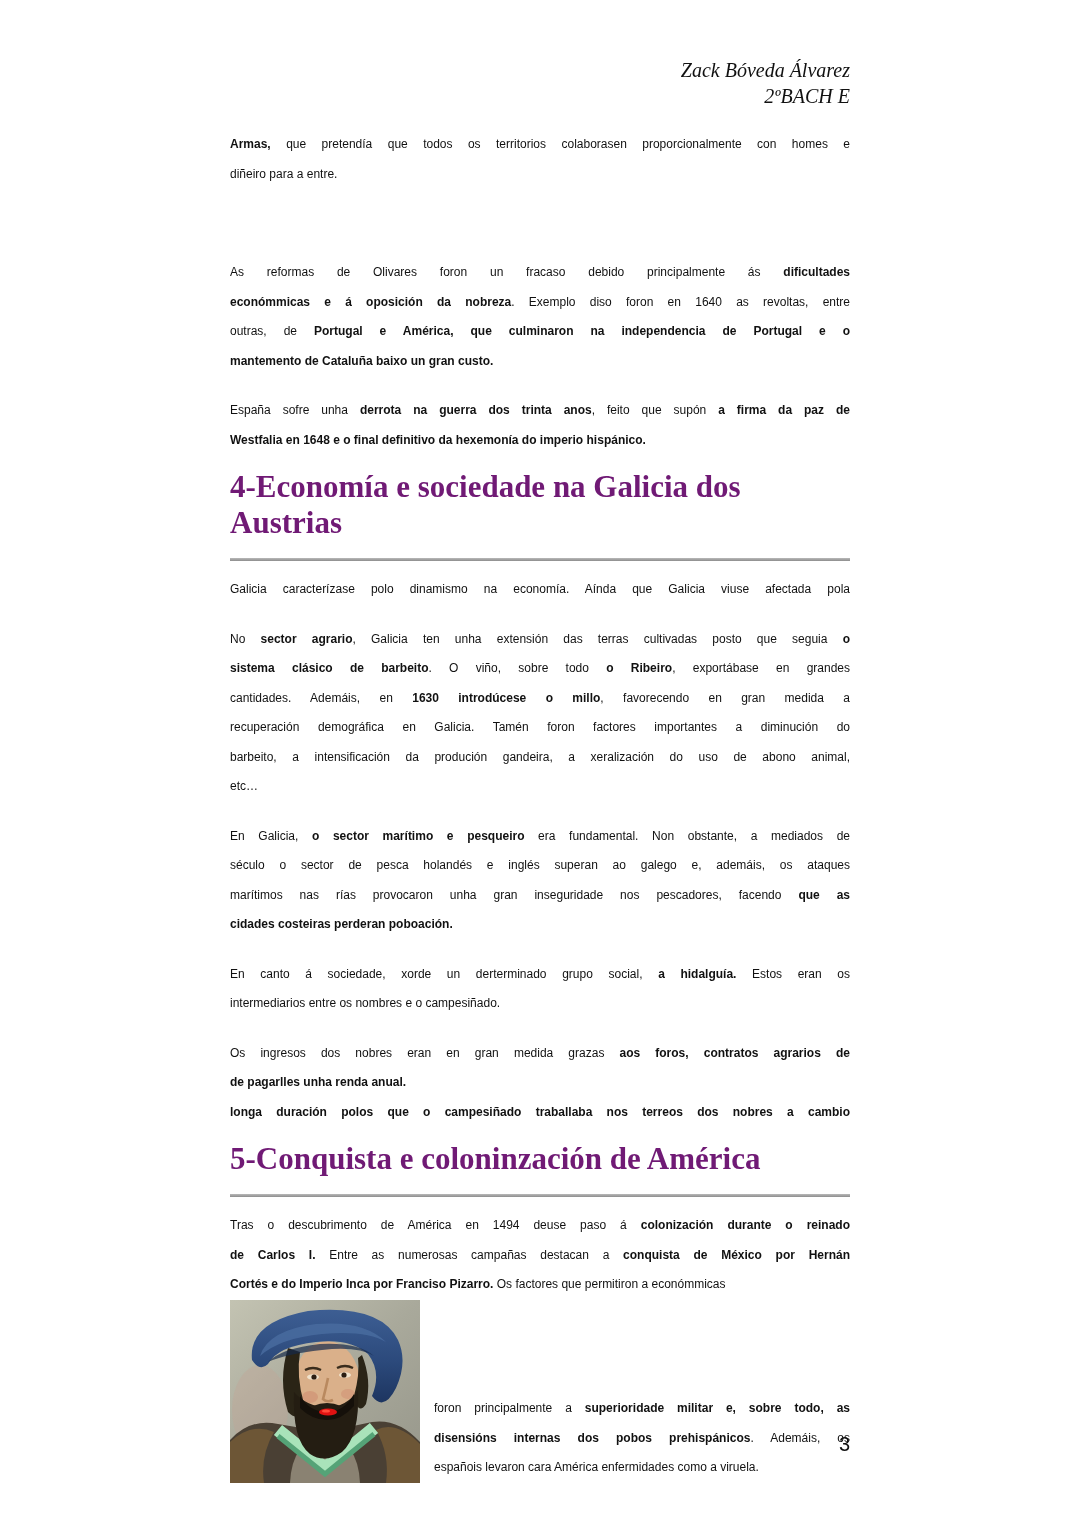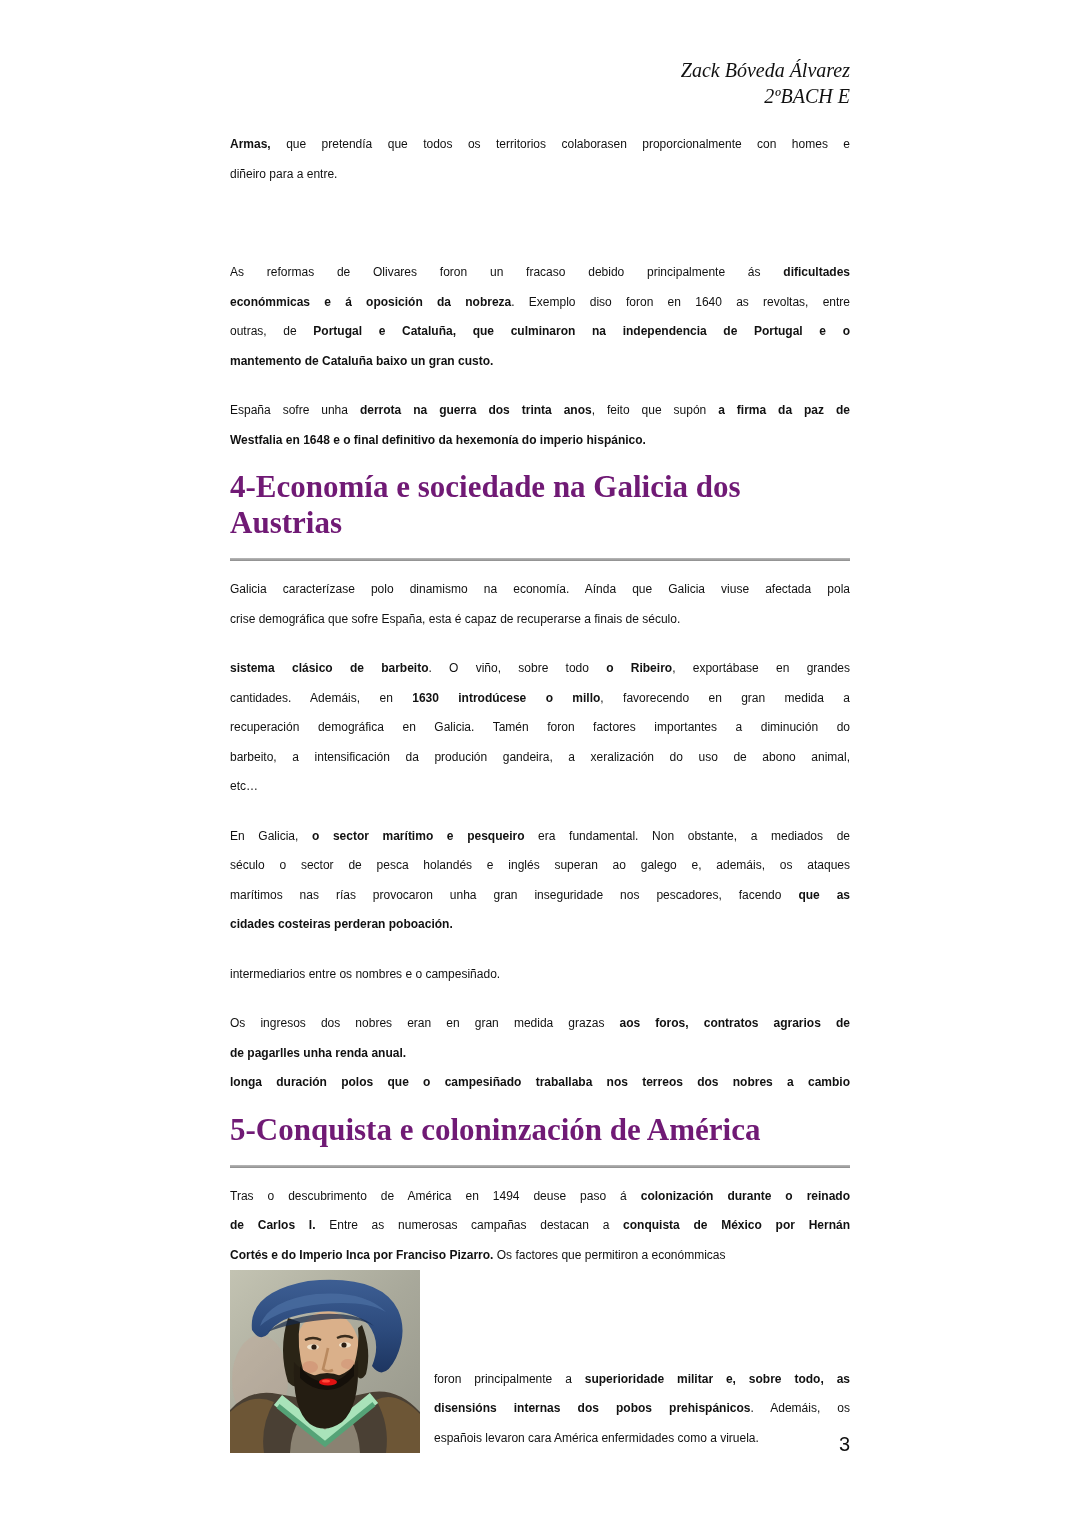--- a/index.html
+++ b/index.html
@@ -85,53 +85,54 @@
     </div>
 
     <div class="para p-armas">
         <div class="line jl"><span class="b">Armas, </span><span>que pretendía que todos os territorios colaborasen proporcionalmente con homes e</span></div>
         <div class="line"><span>diñeiro para a entre.</span></div>
       </div>
 
     <div class="para p-reformas">
         <div class="line jl"><span>As reformas de Olivares foron un fracaso debido principalmente ás </span><span class="b">dificultades</span></div>
         <div class="line jl"><span class="b">económmicas e á oposición da nobreza</span><span>. Exemplo diso foron en 1640 as revoltas, entre</span></div>
-        <div class="line jl"><span>outras, de </span><span class="b">Portugal e Cataluña, que culminaron na independencia de Portugal e o</span></div>
+        <div class="line jl"><span>outras, de </span><span class="b">Portugal e América, que culminaron na independencia de Portugal e o</span></div>
         <div class="line"><span class="b">mantemento de Cataluña baixo un gran custo.</span></div>
       </div>
 
     <div class="para p-espana">
         <div class="line jl"><span>España sofre unha </span><span class="b">derrota na guerra dos trinta anos</span><span>, feito que supón </span><span class="b">a firma da paz de</span></div>
         <div class="line"><span class="b">Westfalia en 1648 e o final definitivo da hexemonía do imperio hispánico.</span></div>
       </div>
 
     <h2 class="h-sec">4-Economía e sociedade na Galicia dos Austrias</h2>
     <div class="rule"></div>
 
     <div class="para p-galicia">
         <div class="line jl"><span>Galicia caracterízase polo dinamismo na economía. Aínda que Galicia viuse afectada pola</span></div>
-        <div class="line"><span>crise demográfica que sofre España, esta é capaz de recuperarse a finais de século.</span></div>
       </div>
 
     <div class="para p-agrario">
+        <div class="line jl"><span>No </span><span class="b">sector agrario</span><span>, Galicia ten unha extensión das terras cultivadas posto que seguia </span><span class="b">o</span></div>
         <div class="line jl"><span class="b">sistema clásico de barbeito</span><span>. O viño, sobre todo </span><span class="b">o Ribeiro</span><span>, exportábase en grandes</span></div>
         <div class="line jl"><span>cantidades. Ademáis, en </span><span class="b">1630 introdúcese o millo</span><span>, favorecendo en gran medida a</span></div>
         <div class="line jl"><span>recuperación demográfica en Galicia. Tamén foron factores importantes a diminución do</span></div>
         <div class="line jl"><span>barbeito, a intensificación da produción gandeira, a xeralización do uso de abono animal,</span></div>
         <div class="line"><span>etc…</span></div>
       </div>
 
     <div class="para p-maritimo">
         <div class="line jl"><span>En Galicia, </span><span class="b">o sector marítimo e pesqueiro</span><span> era fundamental. Non obstante, a mediados de</span></div>
         <div class="line jl"><span>século o sector de pesca holandés e inglés superan ao galego e, ademáis, os ataques</span></div>
         <div class="line jl"><span>marítimos nas rías provocaron unha gran inseguridade nos pescadores, facendo </span><span class="b">que as</span></div>
         <div class="line"><span class="b">cidades costeiras perderan poboación.</span></div>
       </div>
 
     <div class="para p-sociedade">
+        <div class="line jl"><span>En canto á sociedade, xorde un derterminado grupo social, </span><span class="b">a hidalguía.</span><span> Estos eran os</span></div>
         <div class="line"><span>intermediarios entre os nombres e o campesiñado.</span></div>
       </div>
 
     <div class="para p-ingresos">
         <div class="line jl"><span>Os ingresos dos nobres eran en gran medida grazas </span><span class="b">aos foros, contratos agrarios de</span></div>
         <div class="line"><span class="b">de pagarlles unha renda anual.</span></div>
         <div class="line jl"><span class="b">longa duración polos que o campesiñado traballaba nos terreos dos nobres a cambio</span></div>
       </div>
 
     <h2 class="h-sec">5-Conquista e coloninzación de América</h2>

